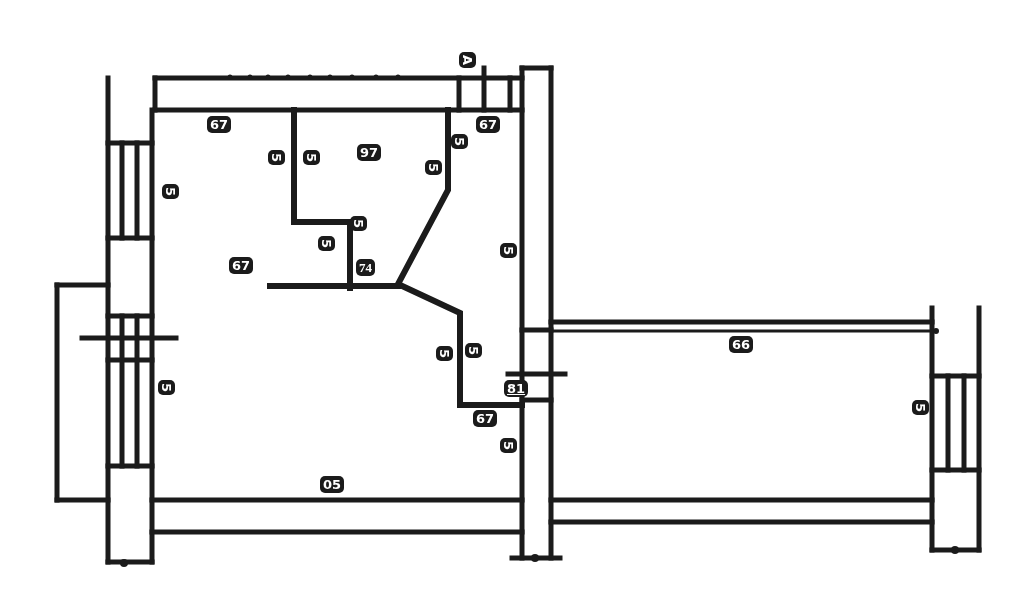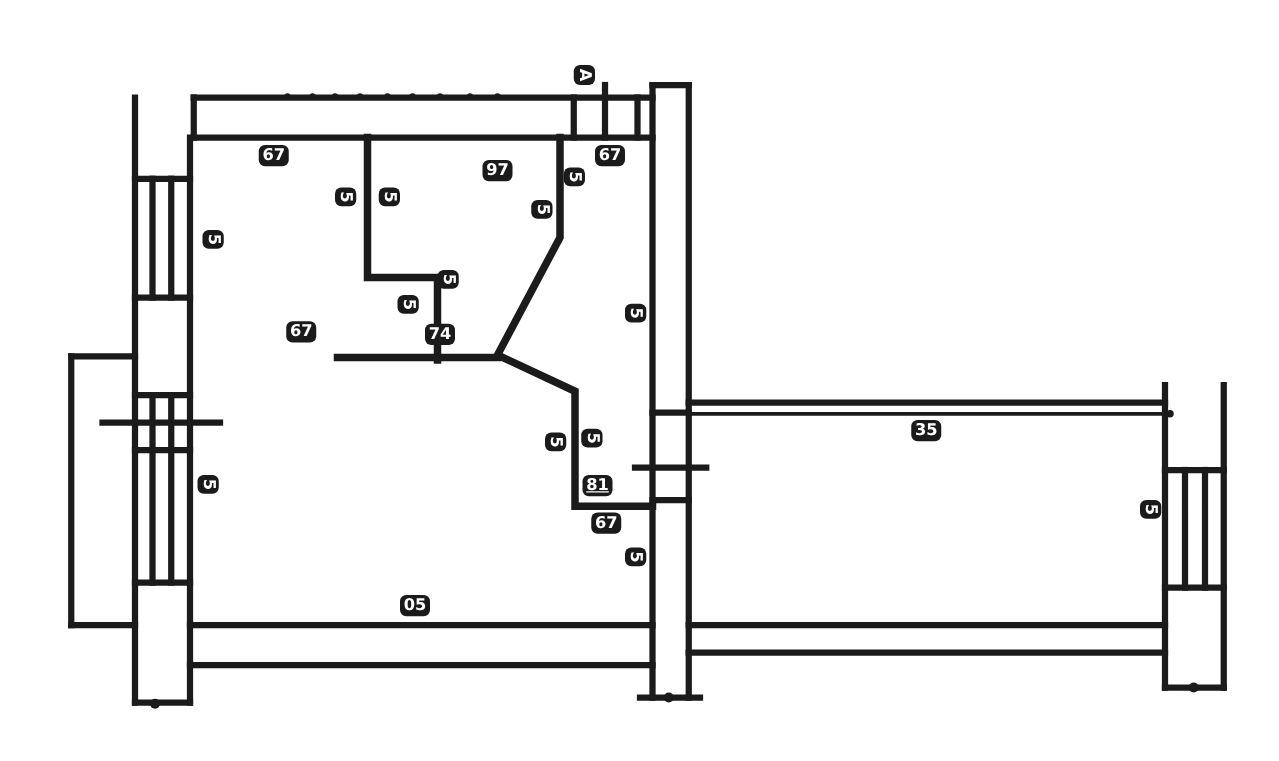--- a/index.html
+++ b/index.html
@@ -98,35 +98,35 @@
   <g fill="#1b1b1b">
     <circle cx="124" cy="563" r="4"></circle>
     <circle cx="535" cy="558" r="4"></circle>
     <circle cx="955" cy="550" r="4"></circle>
     <circle cx="936" cy="331" r="3"></circle>
   </g>
 </svg>
 
 <div id="labels">
     <div class="tag" style="left: 207px; top: 116px;">67</div>
-    <div class="tag" style="left: 357px; top: 128px; margin-left: 29px;">97</div>
+    <div class="tag" style="left: 357px; top: 144px;">97</div>
     <div class="tag" style="left: 476px; top: 116px;">67</div>
     <div class="tag v" style="left: 162px; top: 184px;">5</div>
     <div class="tag v" style="left: 158px; top: 380px;">5</div>
     <div class="tag" style="left: 229px; top: 257px;">67</div>
     <div class="tag v" style="left: 268px; top: 150px;">5</div>
     <div class="tag v" style="left: 303px; top: 150px;">5</div>
     <div class="tag v" style="left: 318px; top: 236px;">5</div>
     <div class="tag v" style="left: 350px; top: 216px;">5</div>
-    <div class="tag" style="left: 340px; top: 259px;">74</div>
+    <div class="tag" style="left: 356px; top: 259px; font-family: Liberation Serif, serif;">74</div>
     <div class="tag v" style="left: 425px; top: 160px;">5</div>
     <div class="tag v" style="left: 451px; top: 134px;">5</div>
     <div class="tag v" style="left: 500px; top: 243px;">5</div>
     <div class="tag v" style="left: 436px; top: 346px;">5</div>
     <div class="tag v" style="left: 465px; top: 343px;">5</div>
-    <div class="tag" style="left: 466px; top: 380px; text-decoration: underline;">81</div>
+    <div class="tag" style="left: 504px; top: 380px; text-decoration: underline;">81</div>
     <div class="tag" style="left: 473px; top: 410px;">67</div>
     <div class="tag v" style="left: 500px; top: 438px;">5</div>
     <div class="tag" style="left: 320px; top: 476px;">05</div>
-    <div class="tag" style="left: 729px; top: 336px;">35</div>
+    <div class="tag" style="left: 729px; top: 336px;">66</div>
     <div class="tag v" style="left: 912px; top: 400px;">5</div>
     <div class="tag v" style="left: 459px; top: 52px;">A</div>
   </div>
 
 </body></html>

